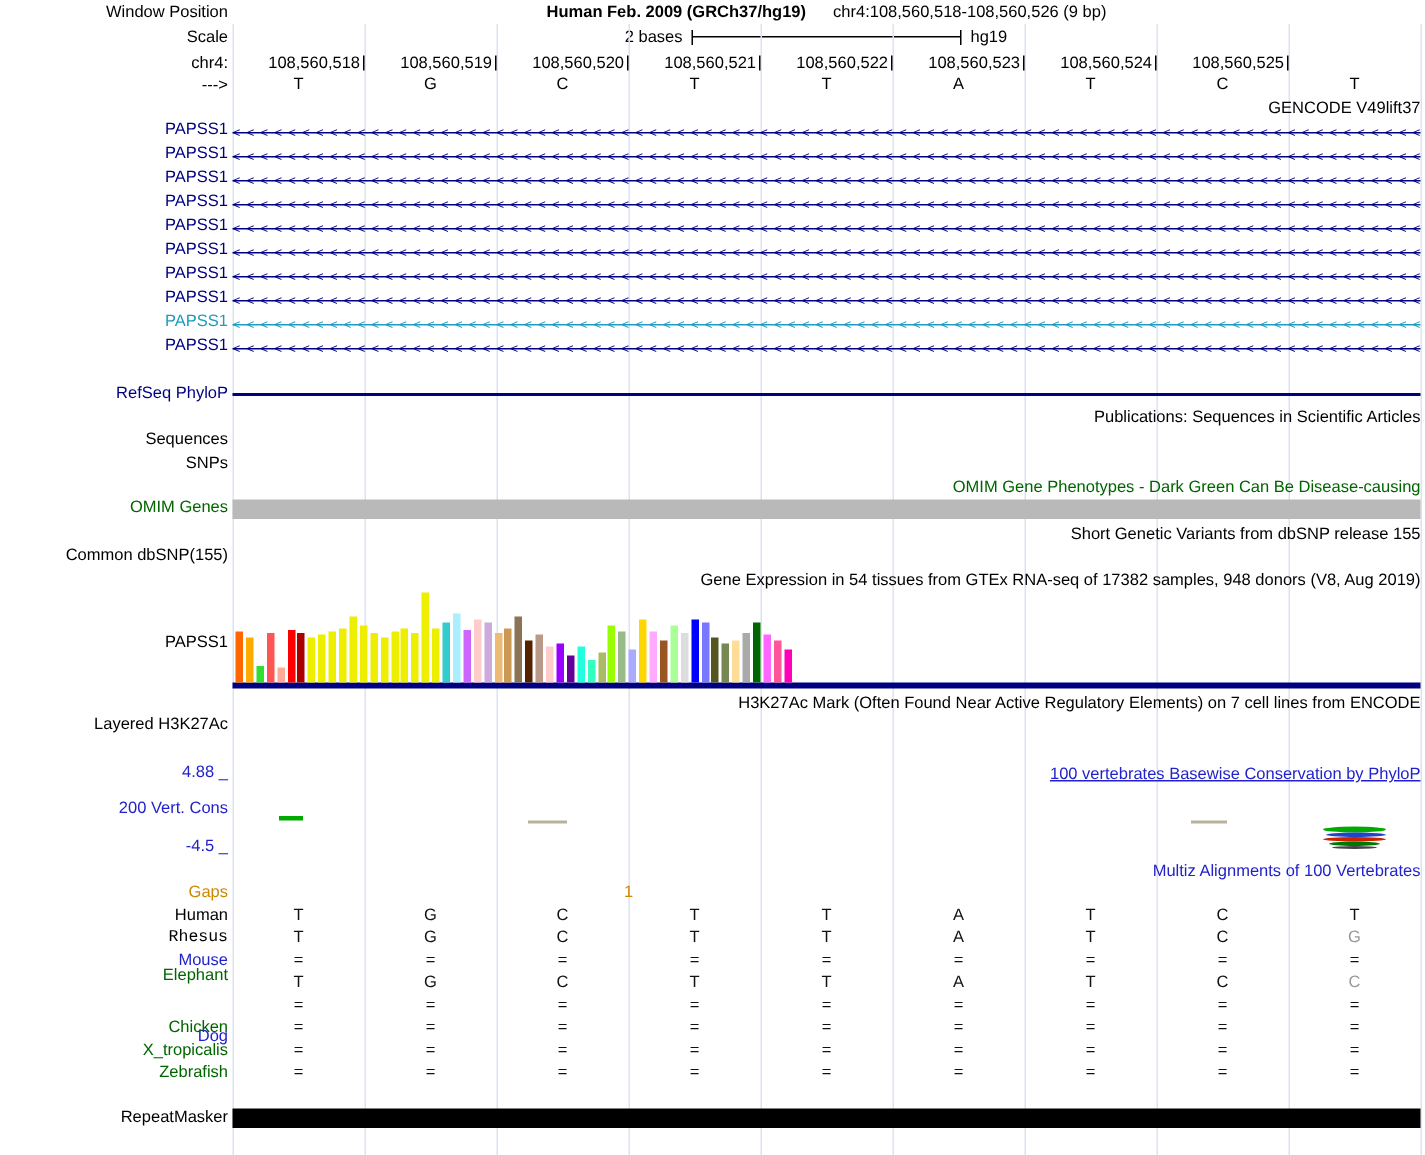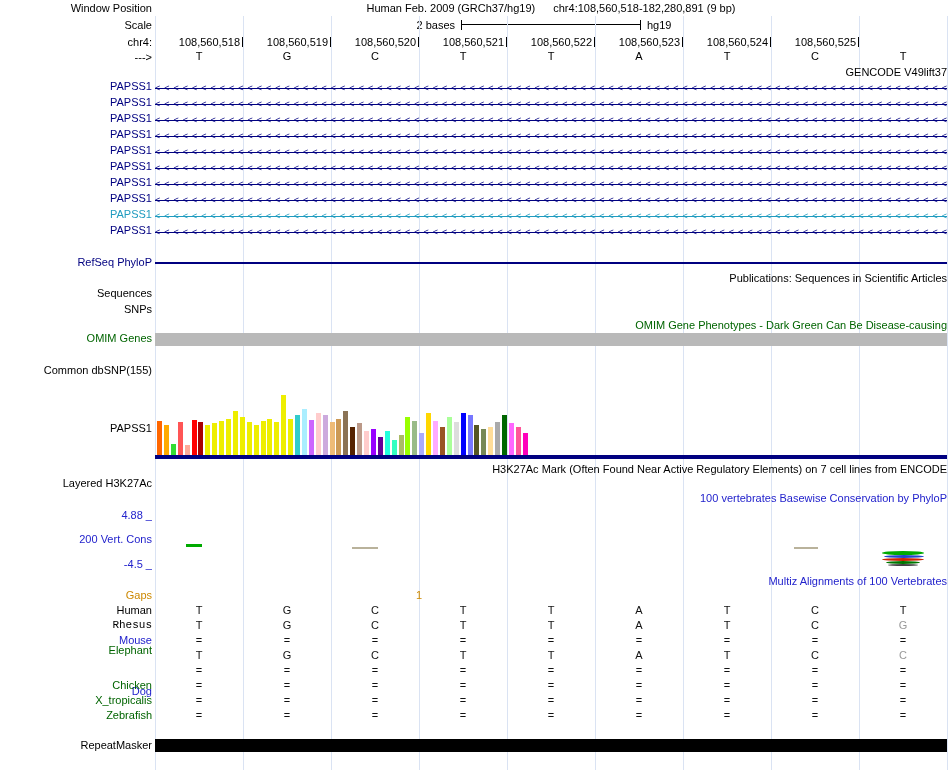--- a/index.html
+++ b/index.html
@@ -12,31 +12,31 @@
   .coord-label{position:absolute;top:36px;white-space:nowrap;}
   .coord-tick{position:absolute;top:37px;width:1px;height:10px;background:#000;}
   .base-letter{position:absolute;top:50px;transform:translateX(-50%);}
   .gene-row{position:absolute;left:155px;width:792px;height:16px;overflow:hidden;font-size:9px;letter-spacing:4px;line-height:16px !important;white-space:nowrap;background-repeat:no-repeat;background-position:0 8px;background-size:100% 1px;}
   .span-bar{position:absolute;left:155px;width:792px;}
   .gtex-bar{position:absolute;width:5px;}
   .cons-mark{position:absolute;}
   .align-letter{position:absolute;transform:translateX(-50%);}
   .gap-marker{position:absolute;transform:translateX(-50%);}
   .title-row{position:absolute;top:2px;left:155px;width:792px;text-align:center;white-space:nowrap;}
-  .title-row .t1{margin-right:18px;}
+  .title-row .t1{margin-right:18px;font-weight:bold;}
   .scale-text{position:absolute;top:19px;right:495px;}
   .scale-asm{position:absolute;top:19px;left:647px;}
   .scale-bar{position:absolute;top:20px;left:461px;width:178px;height:10px;border-left:1px solid #000;border-right:1px solid #000;background-image:linear-gradient(#000,#000);background-repeat:no-repeat;background-position:0 4px;background-size:100% 1px;}
 </style>
 </head>
 <body>
 
 <div id="root">
   <div class="title-row">
-    <span class="t1">Human Feb. 2009 (GRCh37/hg19)</span><span>chr4:108,560,518-182,280,891 (9 bp)</span>
+    <span class="t1">Human Feb. 2009 (GRCh37/hg19)</span><span>chr4:108,560,518-108,560,526 (9 bp)</span>
   </div>
   <div class="scale-text">2 bases</div>
   <div class="scale-bar"></div>
   <div class="scale-asm">hg19</div>
 <div class="gridline" style="left: 155px;"></div>
     <div class="gridline" style="left: 243px;"></div>
     <div class="gridline" style="left: 331px;"></div>
     <div class="gridline" style="left: 419px;"></div>
     <div class="gridline" style="left: 507px;"></div>
     <div class="gridline" style="left: 595px;"></div>
@@ -74,22 +74,24 @@
     <div class="side-label" style="top: 634px; color: rgb(34, 34, 204);">Mouse</div>
     <div class="side-label" style="top: 649px; color: rgb(34, 34, 204); margin-top: 36px;">Dog</div>
     <div class="side-label" style="top: 644px; color: rgb(0, 100, 0);">Elephant</div>
     <div class="side-label" style="top: 679px; color: rgb(0, 100, 0);">Chicken</div>
     <div class="side-label" style="top: 694px; color: rgb(0, 100, 0);">X_tropicalis</div>
     <div class="side-label" style="top: 709px; color: rgb(0, 100, 0);">Zebrafish</div>
     <div class="side-label" style="top: 739px; color: rgb(0, 0, 0);">RepeatMasker</div>
     <div class="center-title" style="top: 66px; color: rgb(0, 0, 0);">GENCODE V49lift37</div>
     <div class="center-title" style="top: 272px; color: rgb(0, 0, 0);">Publications: Sequences in Scientific Articles</div>
     <div class="center-title" style="top: 319px; color: rgb(0, 100, 0);">OMIM Gene Phenotypes - Dark Green Can Be Disease-causing</div>
+    <div class="center-title" style="top: 350px; color: rgb(0, 0, 0);">Short Genetic Variants from dbSNP release 155</div>
+    <div class="center-title" style="top: 381px; color: rgb(0, 0, 0);">Gene Expression in 54 tissues from GTEx RNA-seq of 17382 samples, 948 donors (V8, Aug 2019)</div>
     <div class="center-title" style="top: 463px; color: rgb(0, 0, 0);">H3K27Ac Mark (Often Found Near Active Regulatory Elements) on 7 cell lines from ENCODE</div>
-    <div class="center-title" style="top: 492px; color: rgb(34, 34, 204);">100 vertebrates Basewise Conservation by PhyloP</div>
+    <div class="center-title" style="top: 510px; color: rgb(34, 34, 204); text-decoration: underline;">100 vertebrates Basewise Conservation by PhyloP</div>
     <div class="center-title" style="top: 575px; color: rgb(34, 34, 204);">Multiz Alignments of 100 Vertebrates</div>
     <div class="coord-label" style="right: 710px;">108,560,518</div>
     <div class="coord-tick" style="left: 242px;"></div>
     <div class="coord-label" style="right: 622px;">108,560,519</div>
     <div class="coord-tick" style="left: 330px;"></div>
     <div class="coord-label" style="right: 534px;">108,560,520</div>
     <div class="coord-tick" style="left: 418px;"></div>
     <div class="coord-label" style="right: 446px;">108,560,521</div>
     <div class="coord-tick" style="left: 506px;"></div>
     <div class="coord-label" style="right: 358px;">108,560,522</div>

